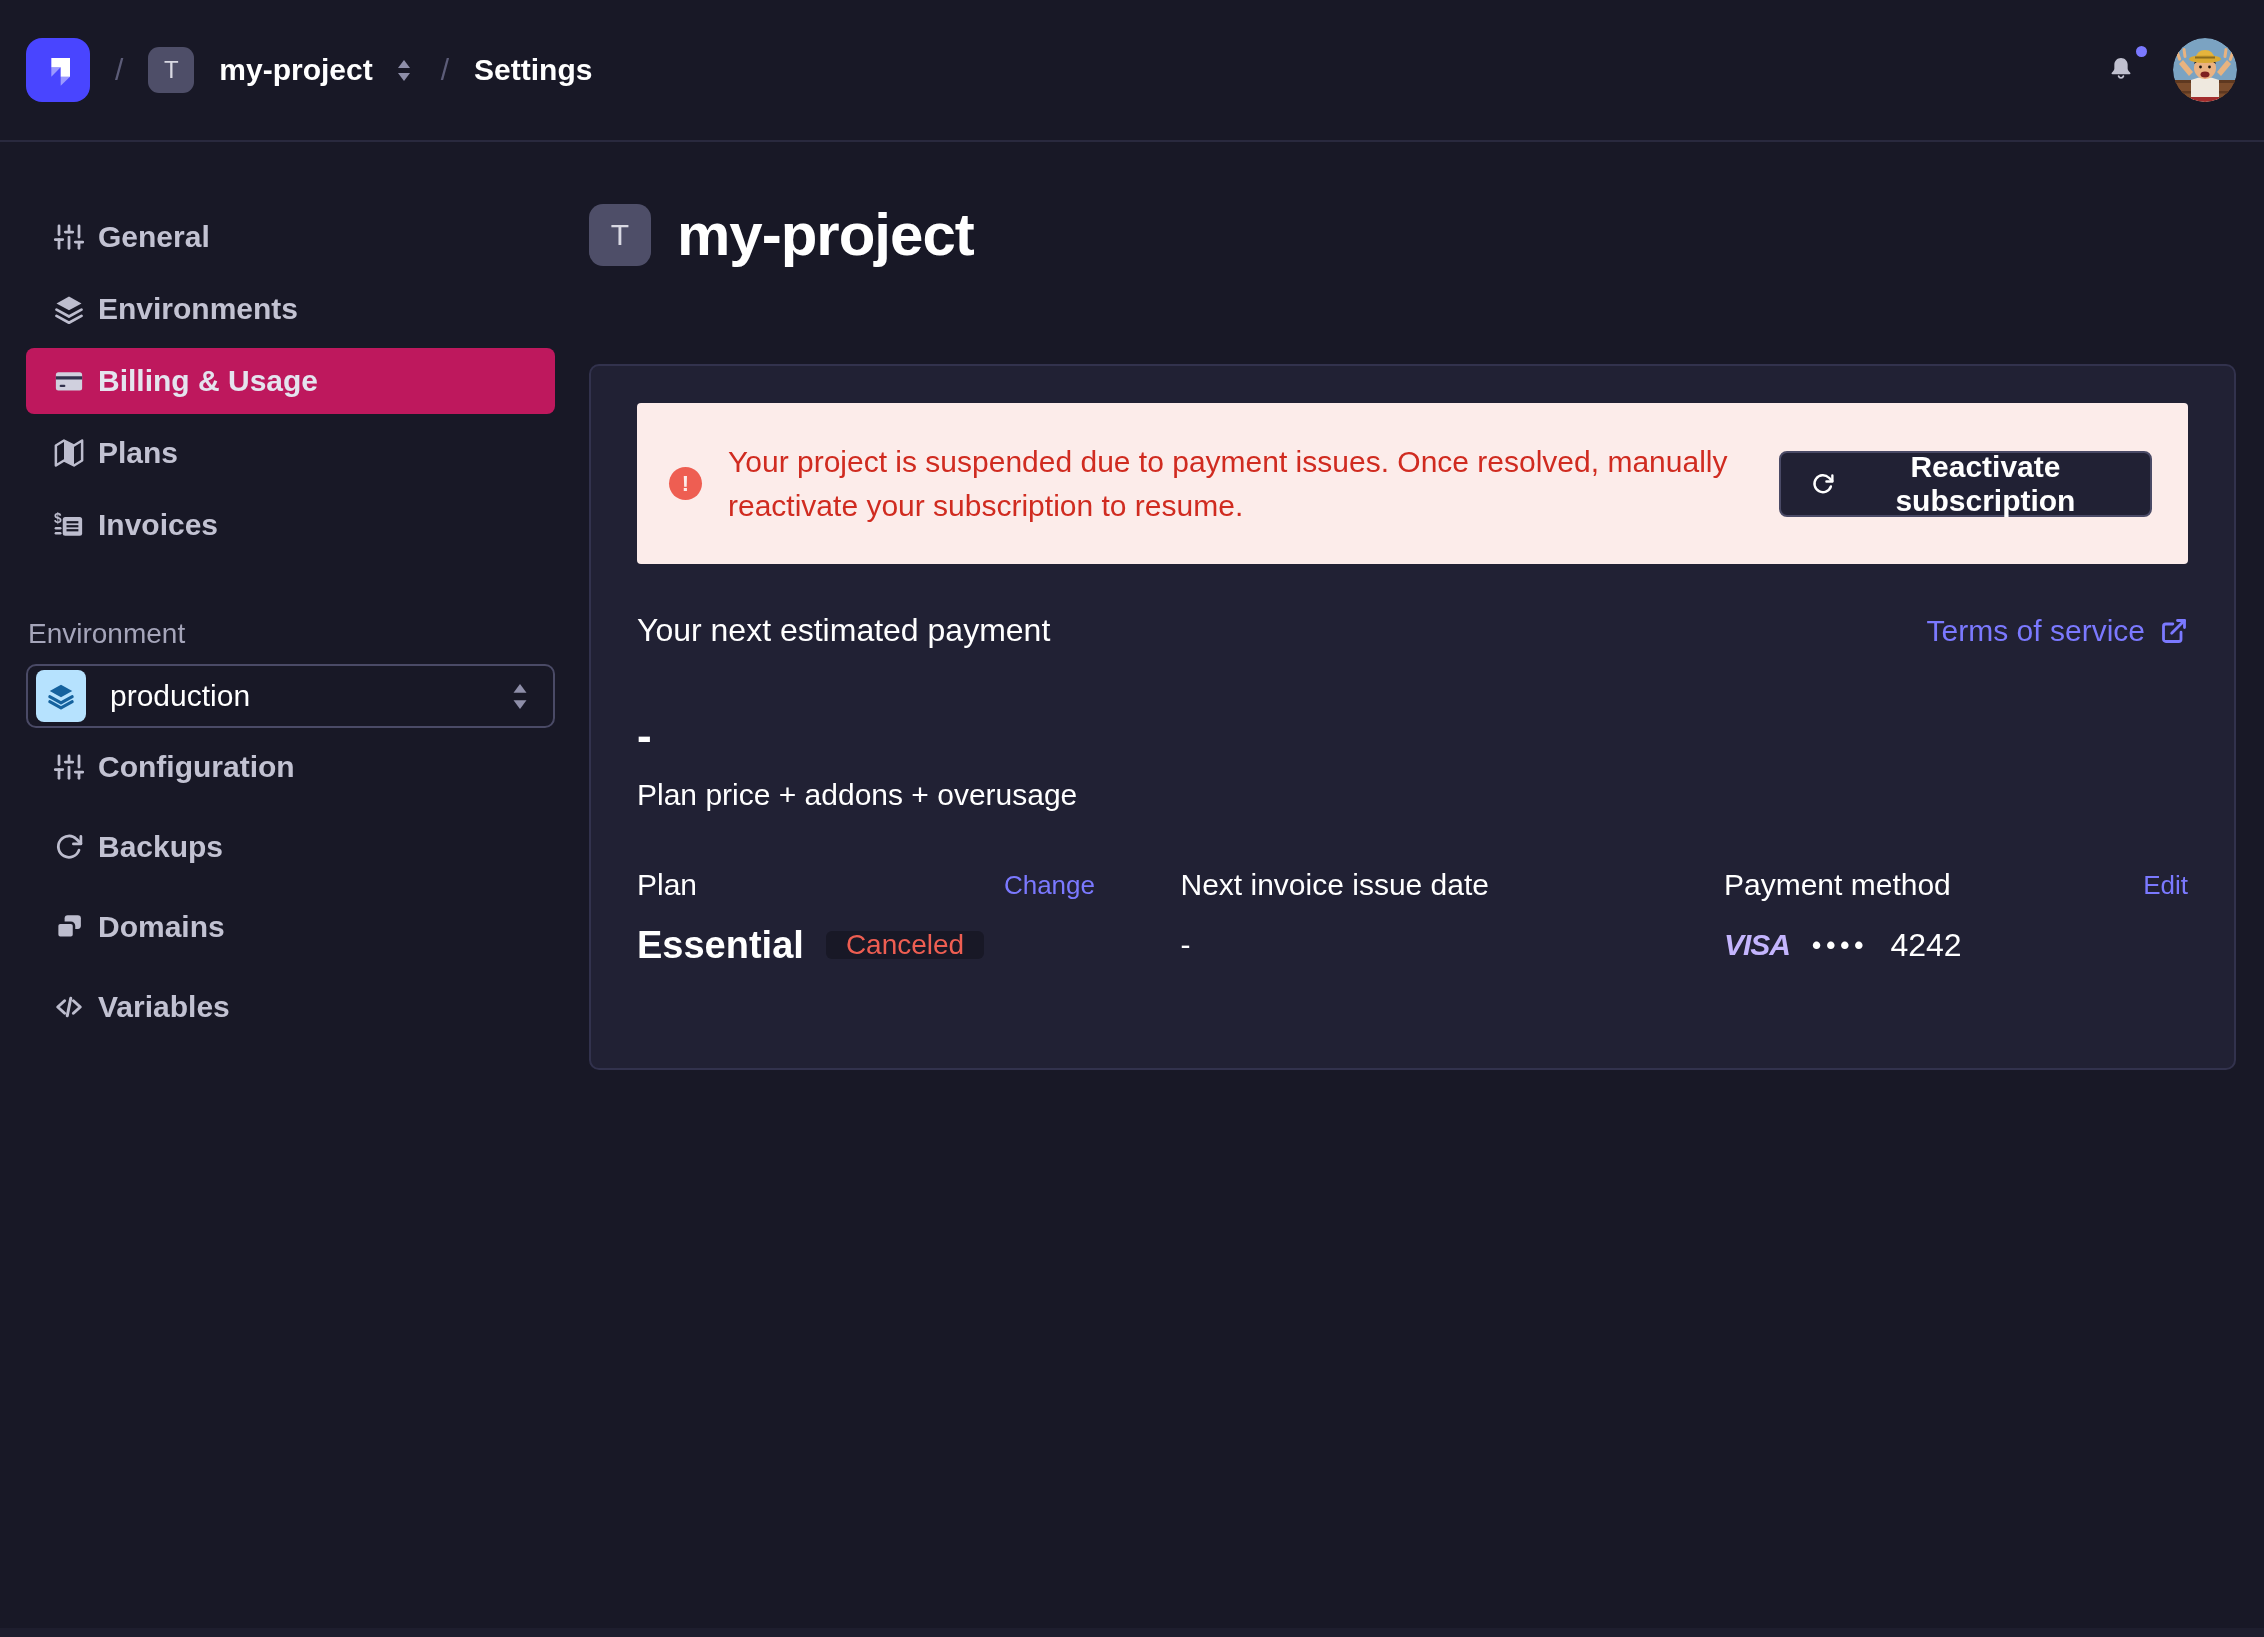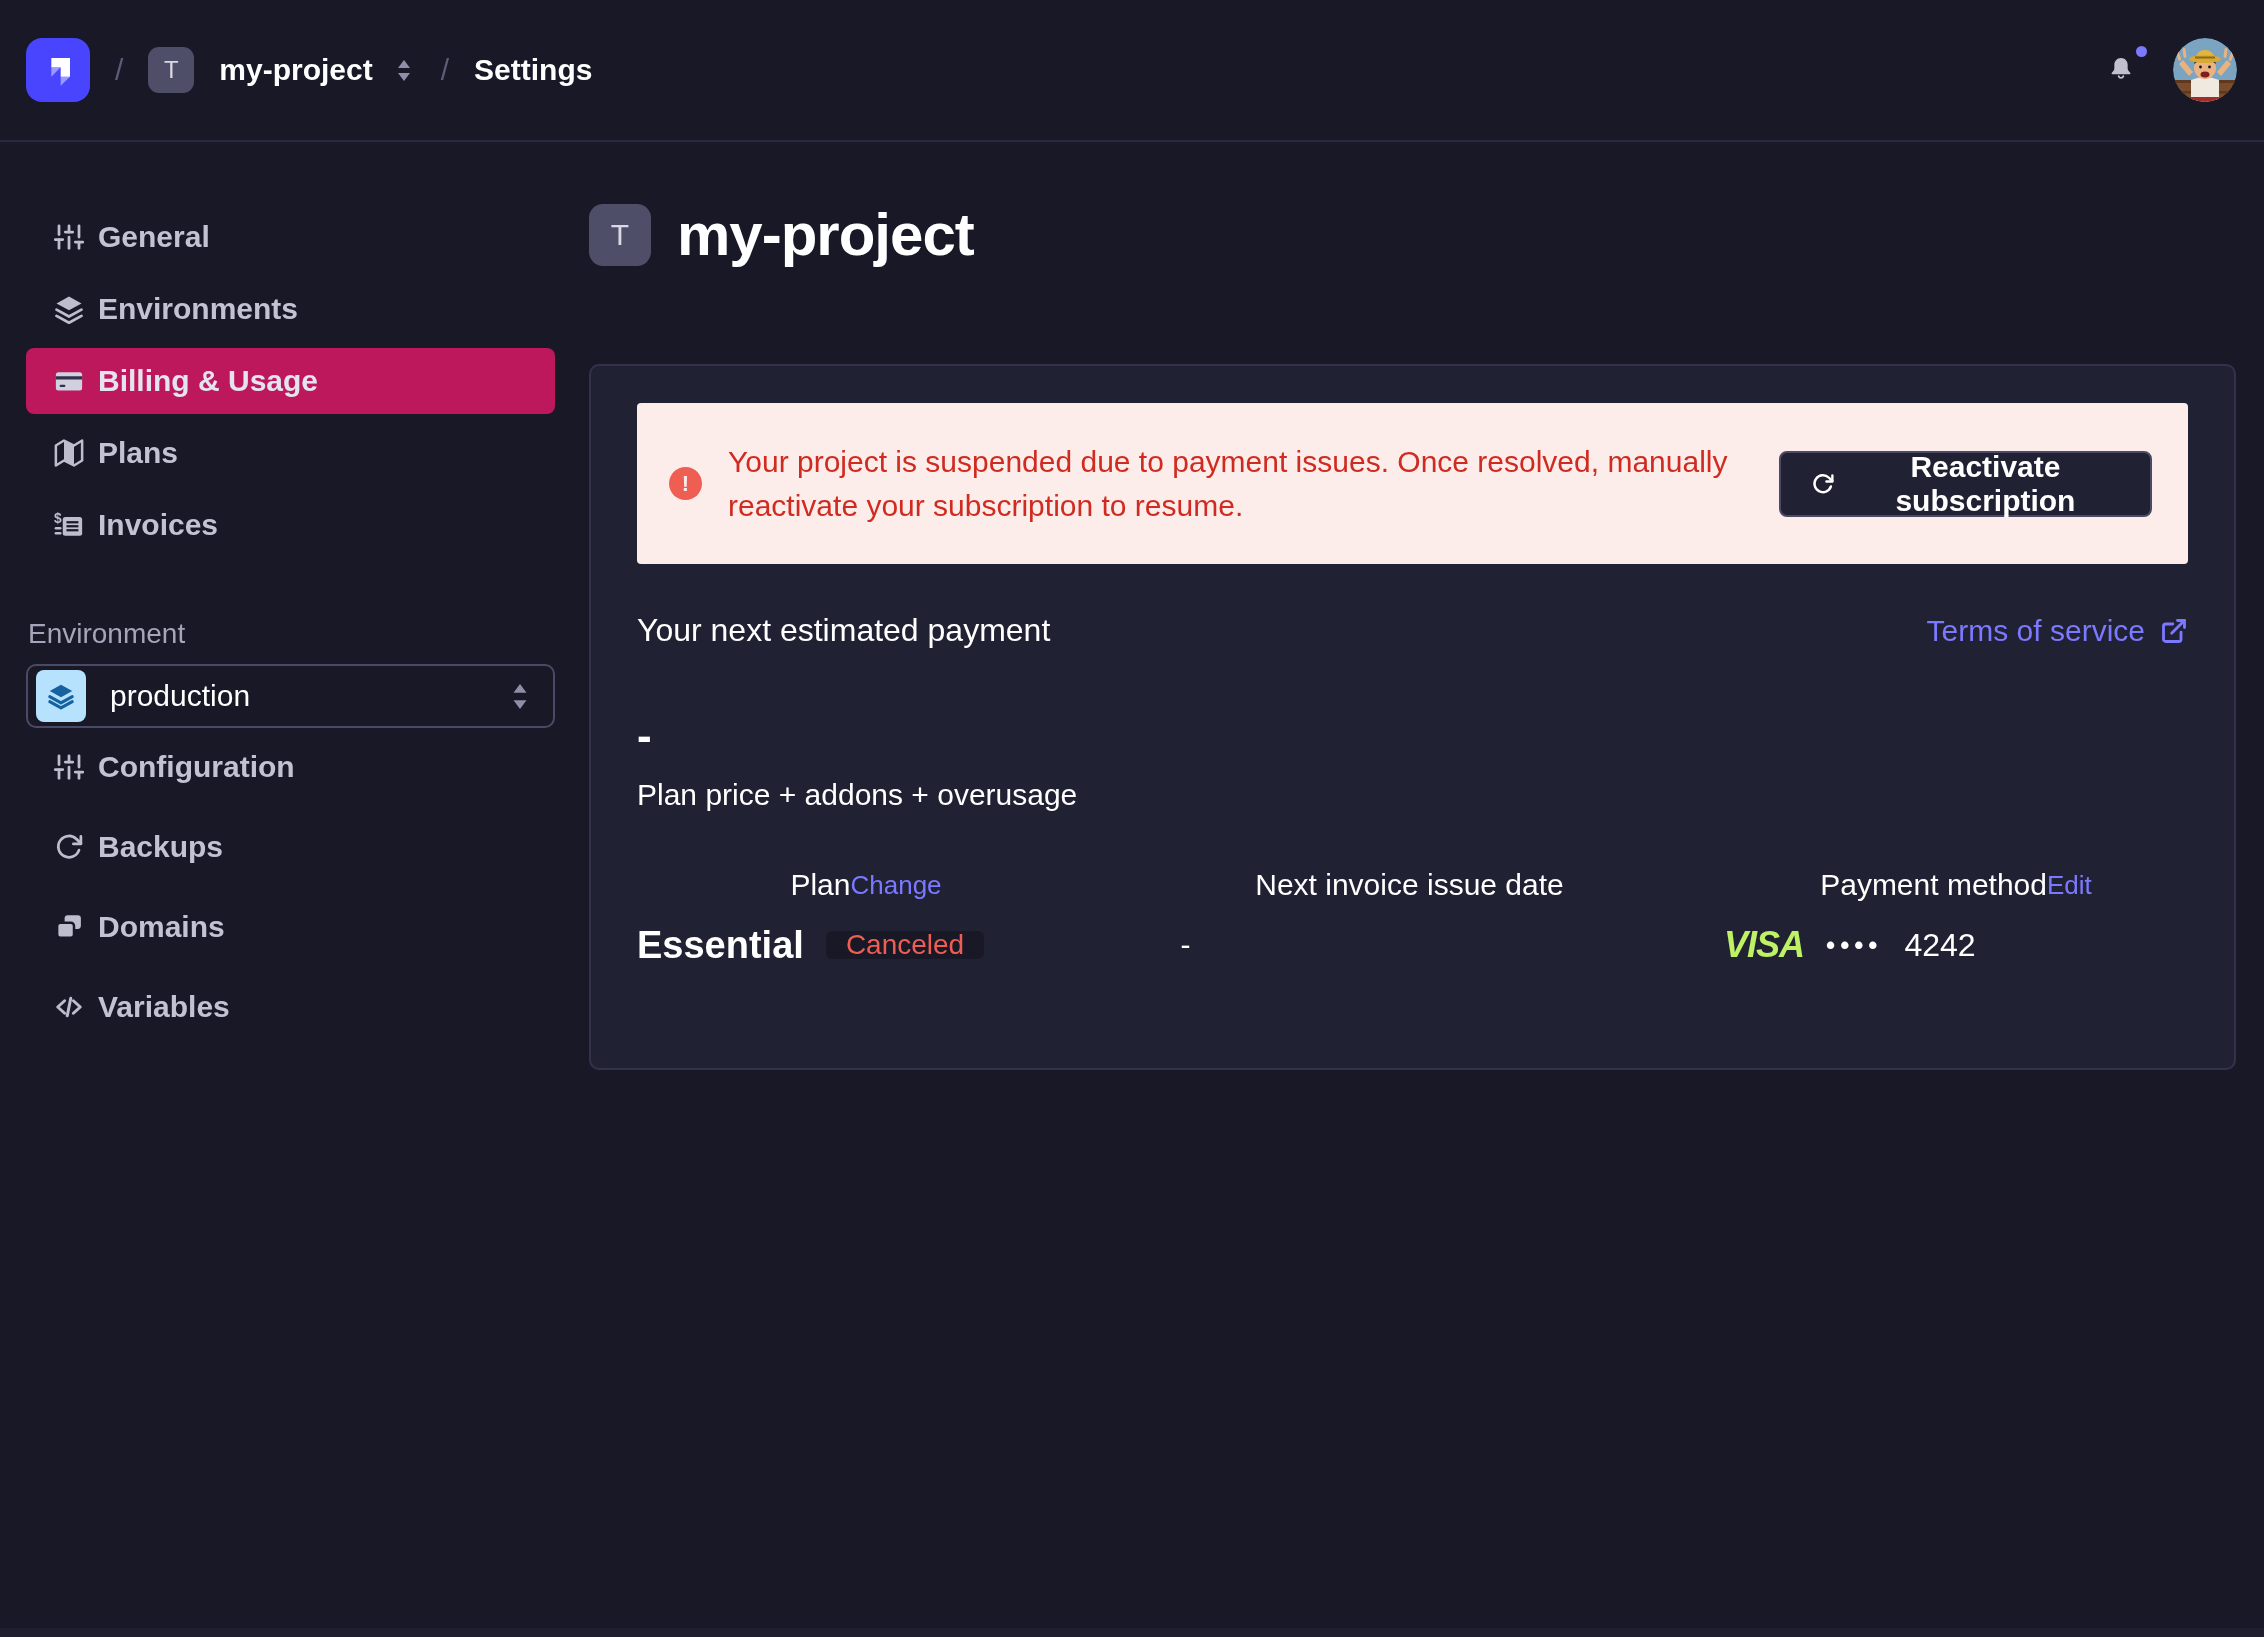--- a/index.html
+++ b/index.html
@@ -108,30 +108,30 @@
   .terms-link { display:flex; align-items:center; gap:15px; color:#7b79ff; font-size:30px; cursor:pointer; }
   .terms-link .ic { width:28px; height:28px; }
 
   .pay-amount { margin-top:62px; font-size:44px; font-weight:700; color:#fff; line-height:50px; }
   .pay-desc { margin-top:14px; font-size:30px; color:#fff; line-height:40px; font-weight:400; }
 
   .details {
     margin-top:50px; display:grid;
     grid-template-columns:458px 458px 464px; justify-content:space-between;
   }
-  .d-head { display:flex; align-items:center; justify-content:center; font-size:30px; line-height:40px; color:#fff; }
+  .d-head { display:flex; align-items:center; justify-content:space-between; font-size:30px; line-height:40px; color:#fff; }
   .d-link { color:#7b79ff; cursor:pointer; font-size:26px; }
   .d-value { margin-top:16px; display:flex; align-items:center; gap:22px; min-height:48px; }
   .plan-name { font-size:38px; font-weight:600; color:#fff; }
   .status-badge {
     height:28px; padding:0 20px; border-radius:6px; background:#181826;
     color:#ee5e52; font-size:28px; display:flex; align-items:center;
   }
   .inv-value { font-size:30px; color:#fff; }
-  .visa { font-size:36px; font-style:italic; font-weight:800; color:#bef264; letter-spacing:-1px; }
+  .visa { font-size:30px; font-style:italic; font-weight:800; color:#c4b5fd; letter-spacing:-1px; }
   .dots { font-size:26px; font-weight:700; color:#fff; letter-spacing:5px; }
   .last4 { font-size:32px; color:#fff; }
 
   .bottom-strip { position:absolute; left:0; right:0; bottom:0; height:10px; background:#1e1e2e; }
 </style>
 </head>
 <body>
 
 <header class="topbar">
   <div class="crumbs">

